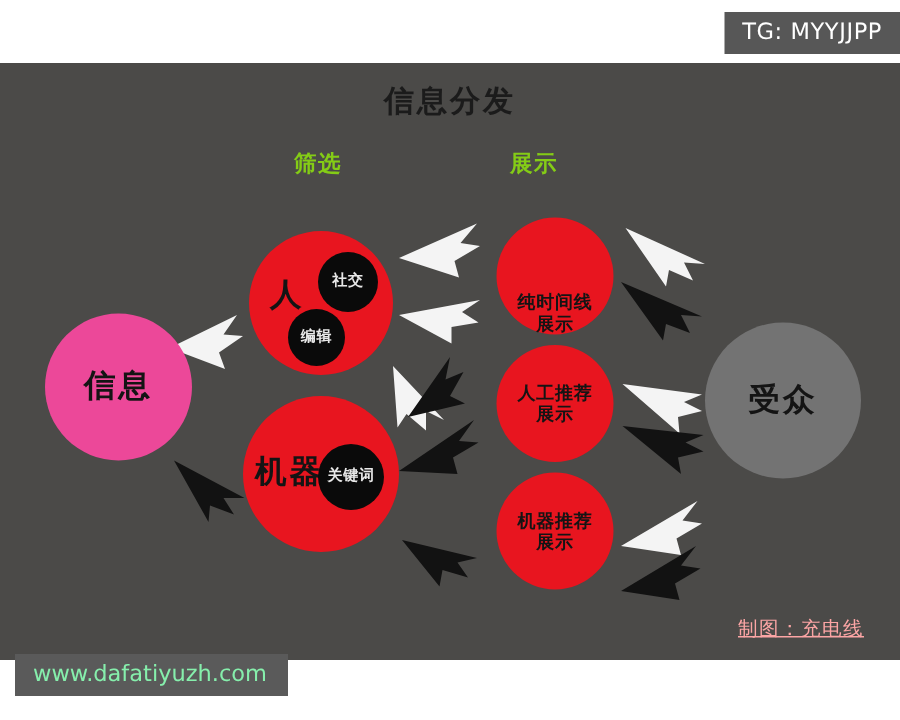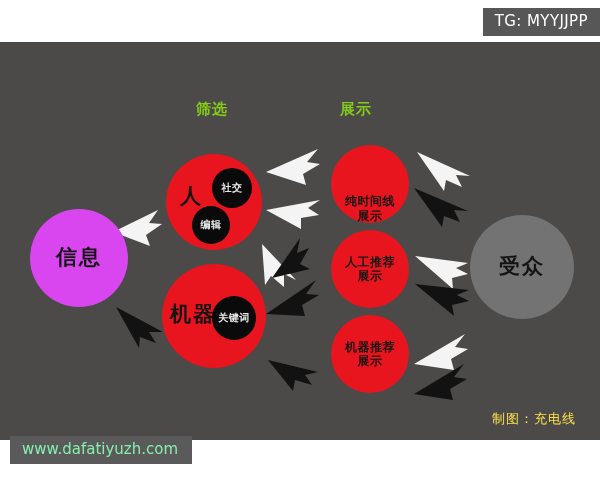--- a/index.html
+++ b/index.html
@@ -81,24 +81,25 @@
     font-weight: bold;
     letter-spacing: 1px;
     white-space: nowrap;
   }
   #label-filter  { left: 196px; top: 58px; }
   #label-display { left: 340px; top: 58px; }
 
   #credit {
     position: absolute;
     right: 24px; bottom: 12px;
-    color: #fde047;
+    color: #fca5a5;
     font-size: 13px;
     letter-spacing: 1px;
     white-space: nowrap;
+    text-decoration: underline;
   }
 
   
   .circle {
     position: absolute;
     border-radius: 50%;
     background: #e8151f;
     display: flex;
     align-items: center;
     justify-content: center;
@@ -148,20 +149,21 @@
 </style>
 </head>
 <body>
 
 <div id="top-strip">
   <div id="tg-badge" style="background: rgb(87, 87, 87);">TG: MYYJJPP</div>
 </div>
 
 <div id="canvas" style="background: rgb(75, 74, 72);">
 
+  <div id="diagram-title" class="cn">信息分发</div>
 
   <div id="label-filter" class="col-label cn">筛选</div>
   <div id="label-display" class="col-label cn">展示</div>
 
   <svg id="arrow-layer" viewBox="0 0 600 398">
     <defs>
       <g id="ahead"></g>
     </defs>
 
     <g>
@@ -214,21 +216,21 @@
 
     <g>
       <polygon points="414,322 465,292 455,305 468,307 451,317 454,328" fill="#f4f4f4"></polygon>
     </g>
 
     <g>
       <polygon points="414,352 464,322 454,335 467,337 450,347 453,358" fill="#121212"></polygon>
     </g>
   </svg>
 
-  <div id="node-info" class="circle big cn" style="background: #d946ef;">信息</div>
+  <div id="node-info" class="circle big cn" style="background: #ec4899;">信息</div>
 
   <div id="node-human" class="circle big cn" style="background: rgb(232, 21, 31);">
     <span style="position:absolute;left:14px;top:30px;">人</span>
     <span id="sub-edit" class="subcircle cn" style="background: rgb(10, 10, 10);">编辑</span>
     <span id="sub-social" class="subcircle cn" style="background: rgb(10, 10, 10);">社交</span>
   </div>
 
   <div id="node-machine" class="circle big cn" style="background: rgb(232, 21, 31);">
     <span style="position:absolute;left:8px;top:38px;">机器</span>
     <span id="sub-keyword" class="subcircle cn" style="background: rgb(10, 10, 10);">关键词</span>

